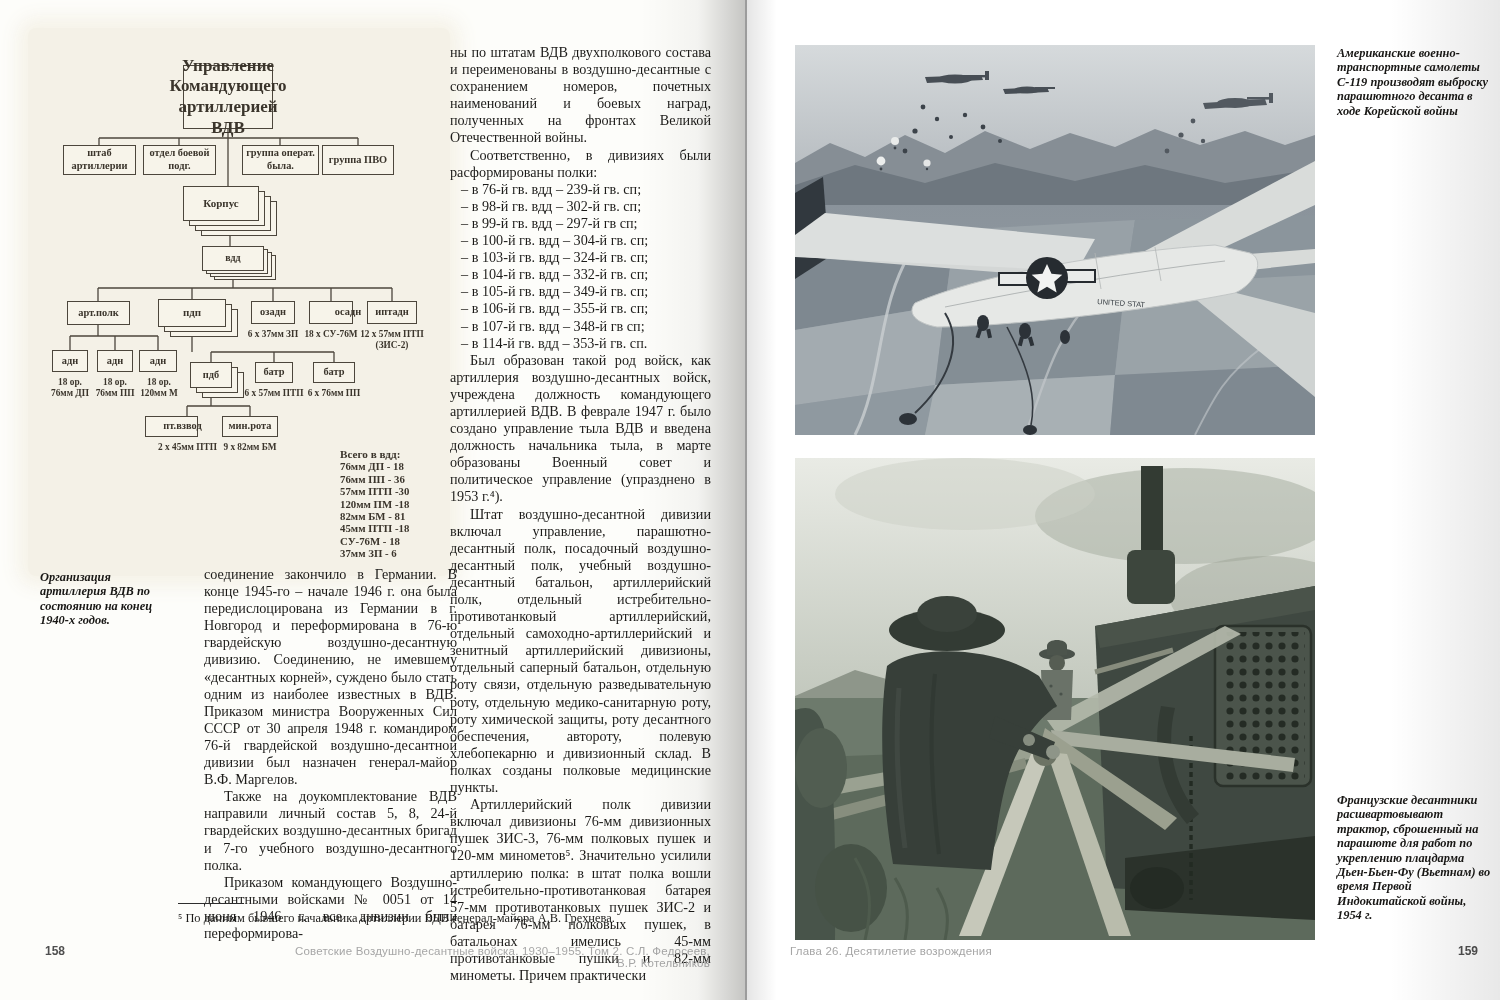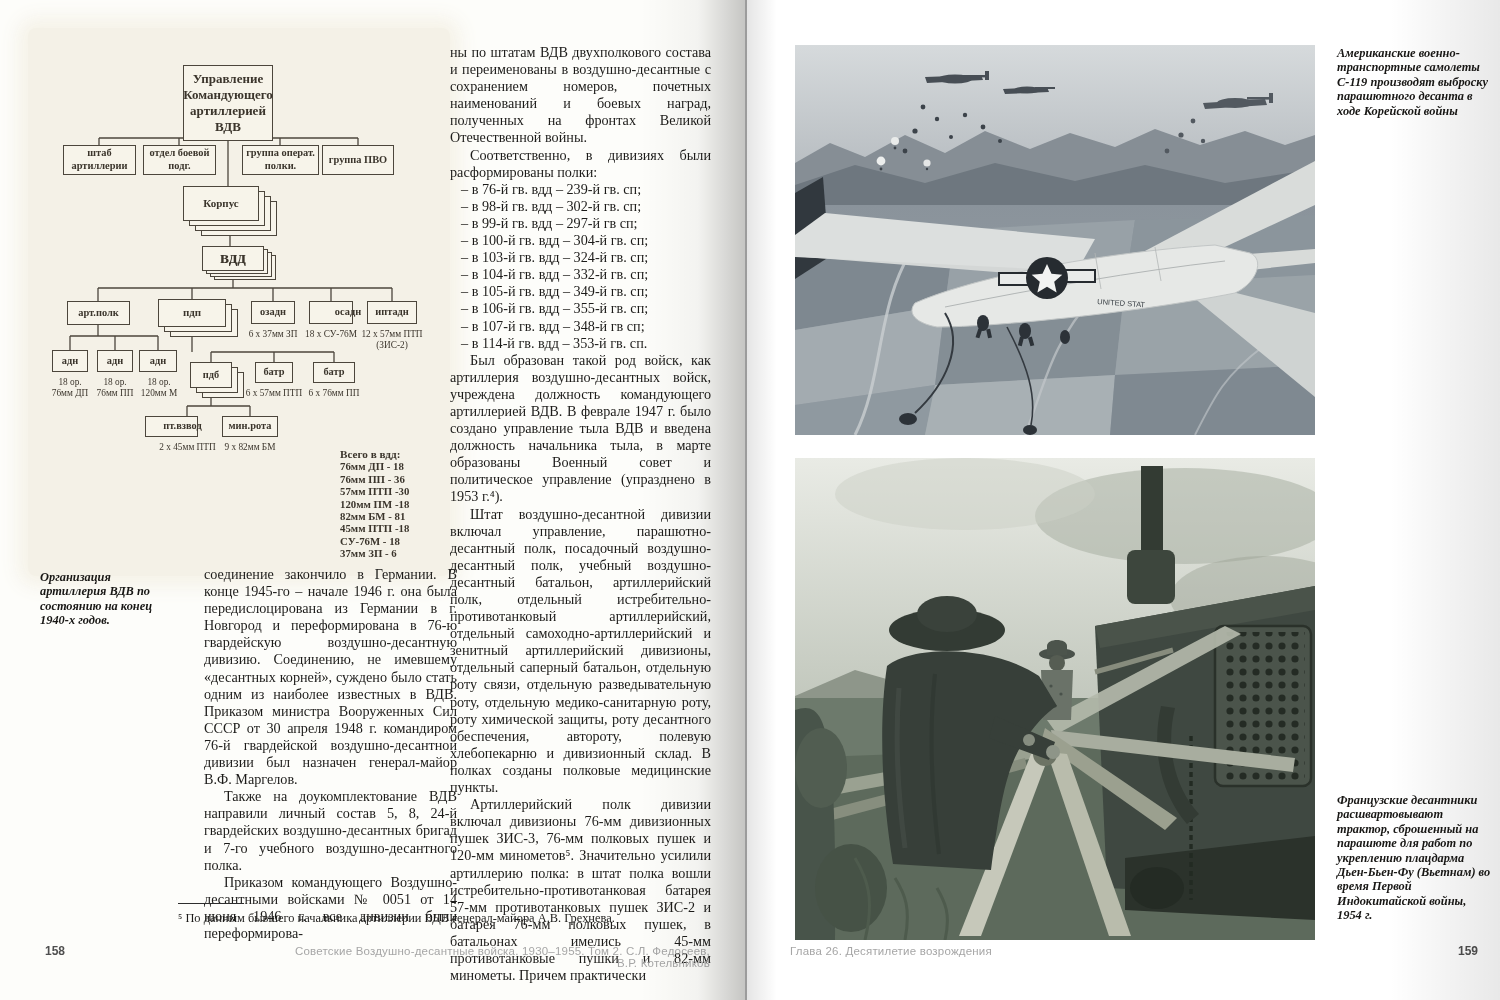--- a/index.html
+++ b/index.html
@@ -23,21 +23,21 @@
 
   
   .chart-panel{left:28px;top:28px;width:422px;height:548px;background:#f4f1e7;border-radius:8px;
     box-shadow:0 0 18px 10px rgba(244,241,231,0.95);}
   .chart{left:40px;top:40px;width:402px;height:528px;color:#3b352c;}
   .chart svg.connectors{position:absolute;left:0;top:0;width:402px;height:528px;}
   .cbox{position:absolute;border:1.4px solid #4c463c;background:#f7f4ea;box-sizing:border-box;
     display:flex;align-items:center;justify-content:center;text-align:center;
     font-weight:bold;font-size:10.4px;line-height:1.22;padding:1px 2px;}
   .sbox{position:absolute;border:1.4px solid #4c463c;background:#f7f4ea;box-sizing:border-box;}
-  .cnote{position:absolute;font-weight:normal;font-size:9.3px;text-align:center;line-height:1.22;}
+  .cnote{position:absolute;font-weight:bold;font-size:9.3px;text-align:center;line-height:1.22;}
   .totals{position:absolute;left:300px;top:408px;font-weight:bold;font-size:10.8px;line-height:12.4px;}
   .totals .t-title{font-size:11.2px;}
 
   
   .caption{font-weight:bold;font-style:italic;font-size:12.4px;line-height:14.4px;color:#181715;}
   .chart-caption{left:40px;top:570px;width:136px;}
   .col{font-size:14.2px;line-height:17.1px;text-align:justify;}
   .col p{margin:0;text-indent:20px;}
   .col p.noindent{text-indent:0;}
   .col .reg{text-align:left;padding-left:11px;text-indent:0;}
@@ -75,36 +75,36 @@
       <path d="M190,181 V206"></path>
       <path d="M193,231 V248"></path>
       <path d="M58,248 H352"></path>
       <path d="M58,248 V261 M152,248 V259 M233,248 V261 M291,248 V261 M352,248 V261"></path>
       <path d="M58,285 V296 M30,296 H118 M30,296 V310 M75,296 V310 M118,296 V310"></path>
       <path d="M152,287 V312 M171,312 H294 M171,312 V322 M234,312 V322 M294,312 V322"></path>
       <path d="M171,348 V366 M147,366 H210 M147,366 V376 M210,366 V376"></path>
     </g>
   </svg>
 
-  <div class="cbox" style="left:143px;top:25px;width:90px;height:76px;font-size:13px;">Управление Командующего артиллерией ВДВ</div>
+  <div class="cbox" style="left:143px;top:25px;width:90px;height:64px;font-size:17px;">Управление Командующего артиллерией ВДВ</div>
 
   <div class="cbox" style="left:23px;top:105px;width:73px;height:30px;">штаб артиллерии</div>
   <div class="cbox" style="left:103px;top:105px;width:73px;height:30px;">отдел боевой подг.</div>
-  <div class="cbox" style="left:202px;top:105px;width:77px;height:30px;">группа операт. полки.</div>
+  <div class="cbox" style="left:202px;top:105px;width:77px;height:30px;">группа операт. была.</div>
   <div class="cbox" style="left:282px;top:105px;width:72px;height:30px;">группа ПВО</div>
 
   <div class="sbox" style="left:161px;top:161px;width:76px;height:35px;"></div>
   <div class="sbox" style="left:155px;top:156px;width:76px;height:35px;"></div>
   <div class="sbox" style="left:149px;top:151px;width:76px;height:35px;"></div>
   <div class="cbox" style="left:143px;top:146px;width:76px;height:35px;font-size:11px;">Корпус</div>
 
   <div class="sbox" style="left:174px;top:215px;width:62px;height:25px;"></div>
   <div class="sbox" style="left:170px;top:212px;width:62px;height:25px;"></div>
   <div class="sbox" style="left:166px;top:209px;width:62px;height:25px;"></div>
-  <div class="cbox" style="left:162px;top:206px;width:62px;height:25px;font-size:17px;">вдд</div>
+  <div class="cbox" style="left:162px;top:206px;width:62px;height:25px;font-size:10px;">вдд</div>
 
   <div class="cbox" style="left:27px;top:261px;width:63px;height:24px;">арт.полк</div>
 
   <div class="sbox" style="left:130px;top:269px;width:68px;height:28px;"></div>
   <div class="sbox" style="left:124px;top:264px;width:68px;height:28px;"></div>
   <div class="cbox" style="left:118px;top:259px;width:68px;height:28px;font-size:11px;">пдп</div>
 
   <div class="cbox" style="left:211px;top:261px;width:44px;height:23px;">озадн</div>
   <div class="cbox" style="left:269px;top:261px;width:44px;height:23px;padding-left:36px;">осадн</div>
   <div class="cbox" style="left:327px;top:261px;width:50px;height:23px;">иптадн</div>

